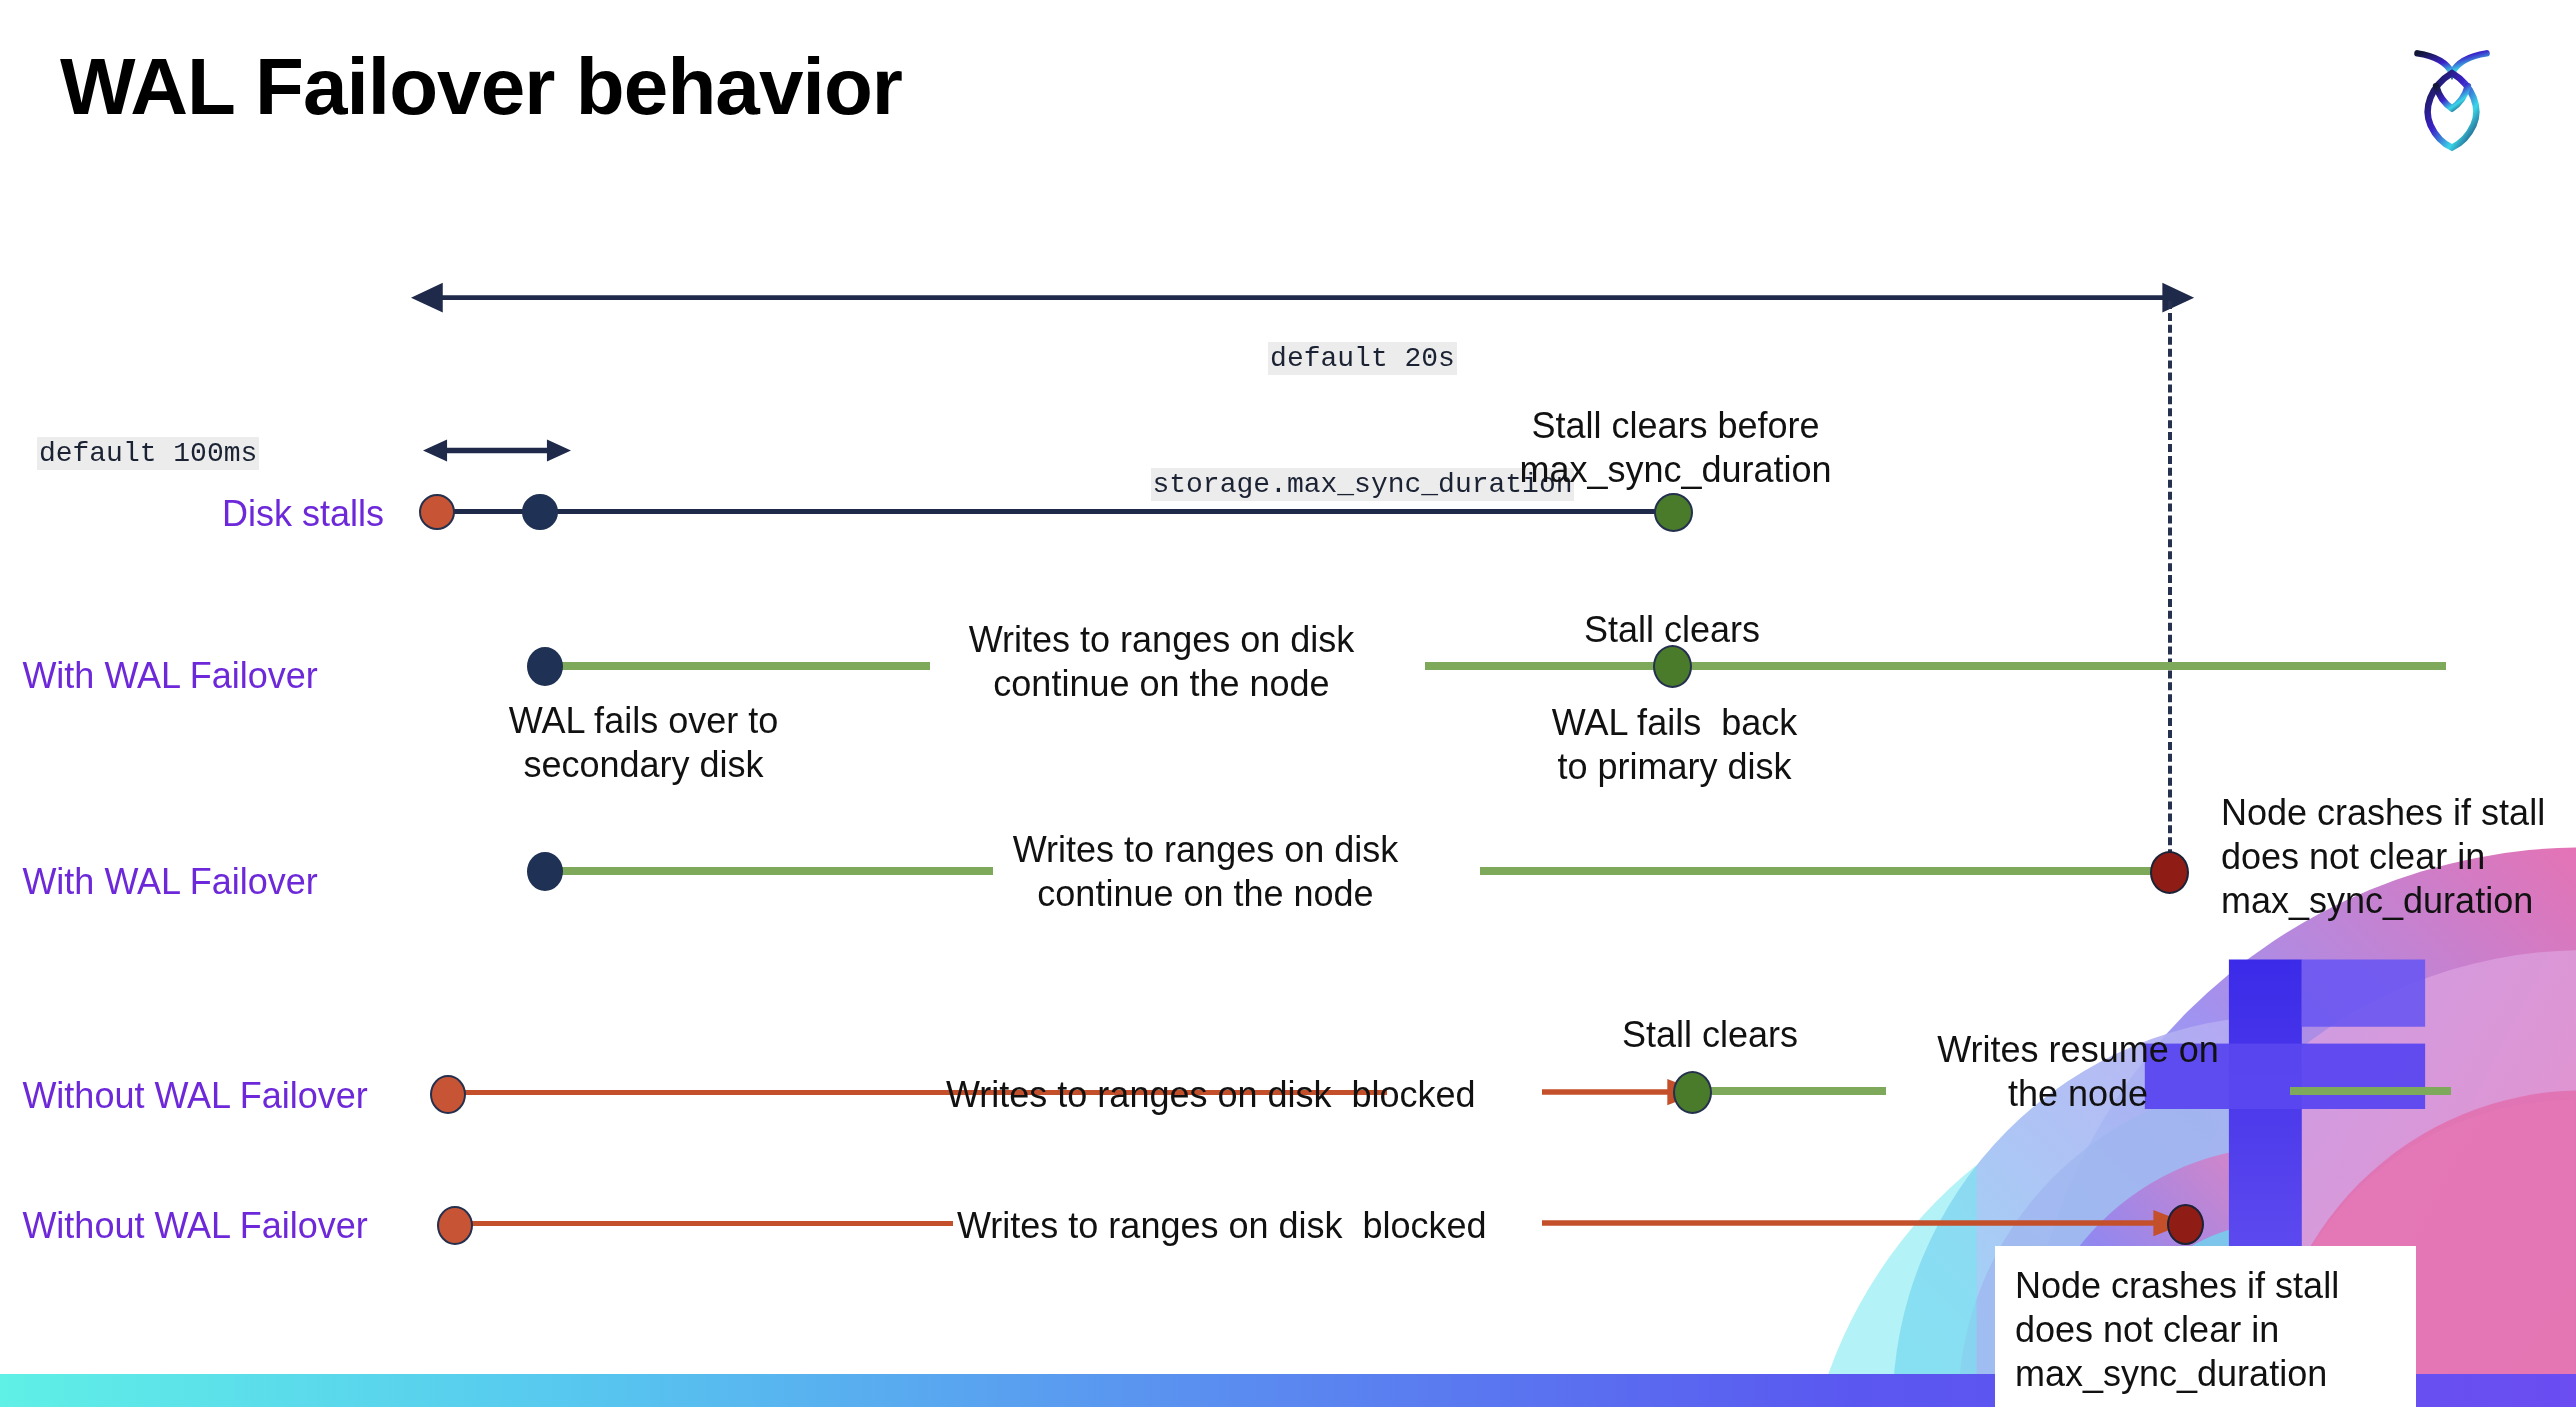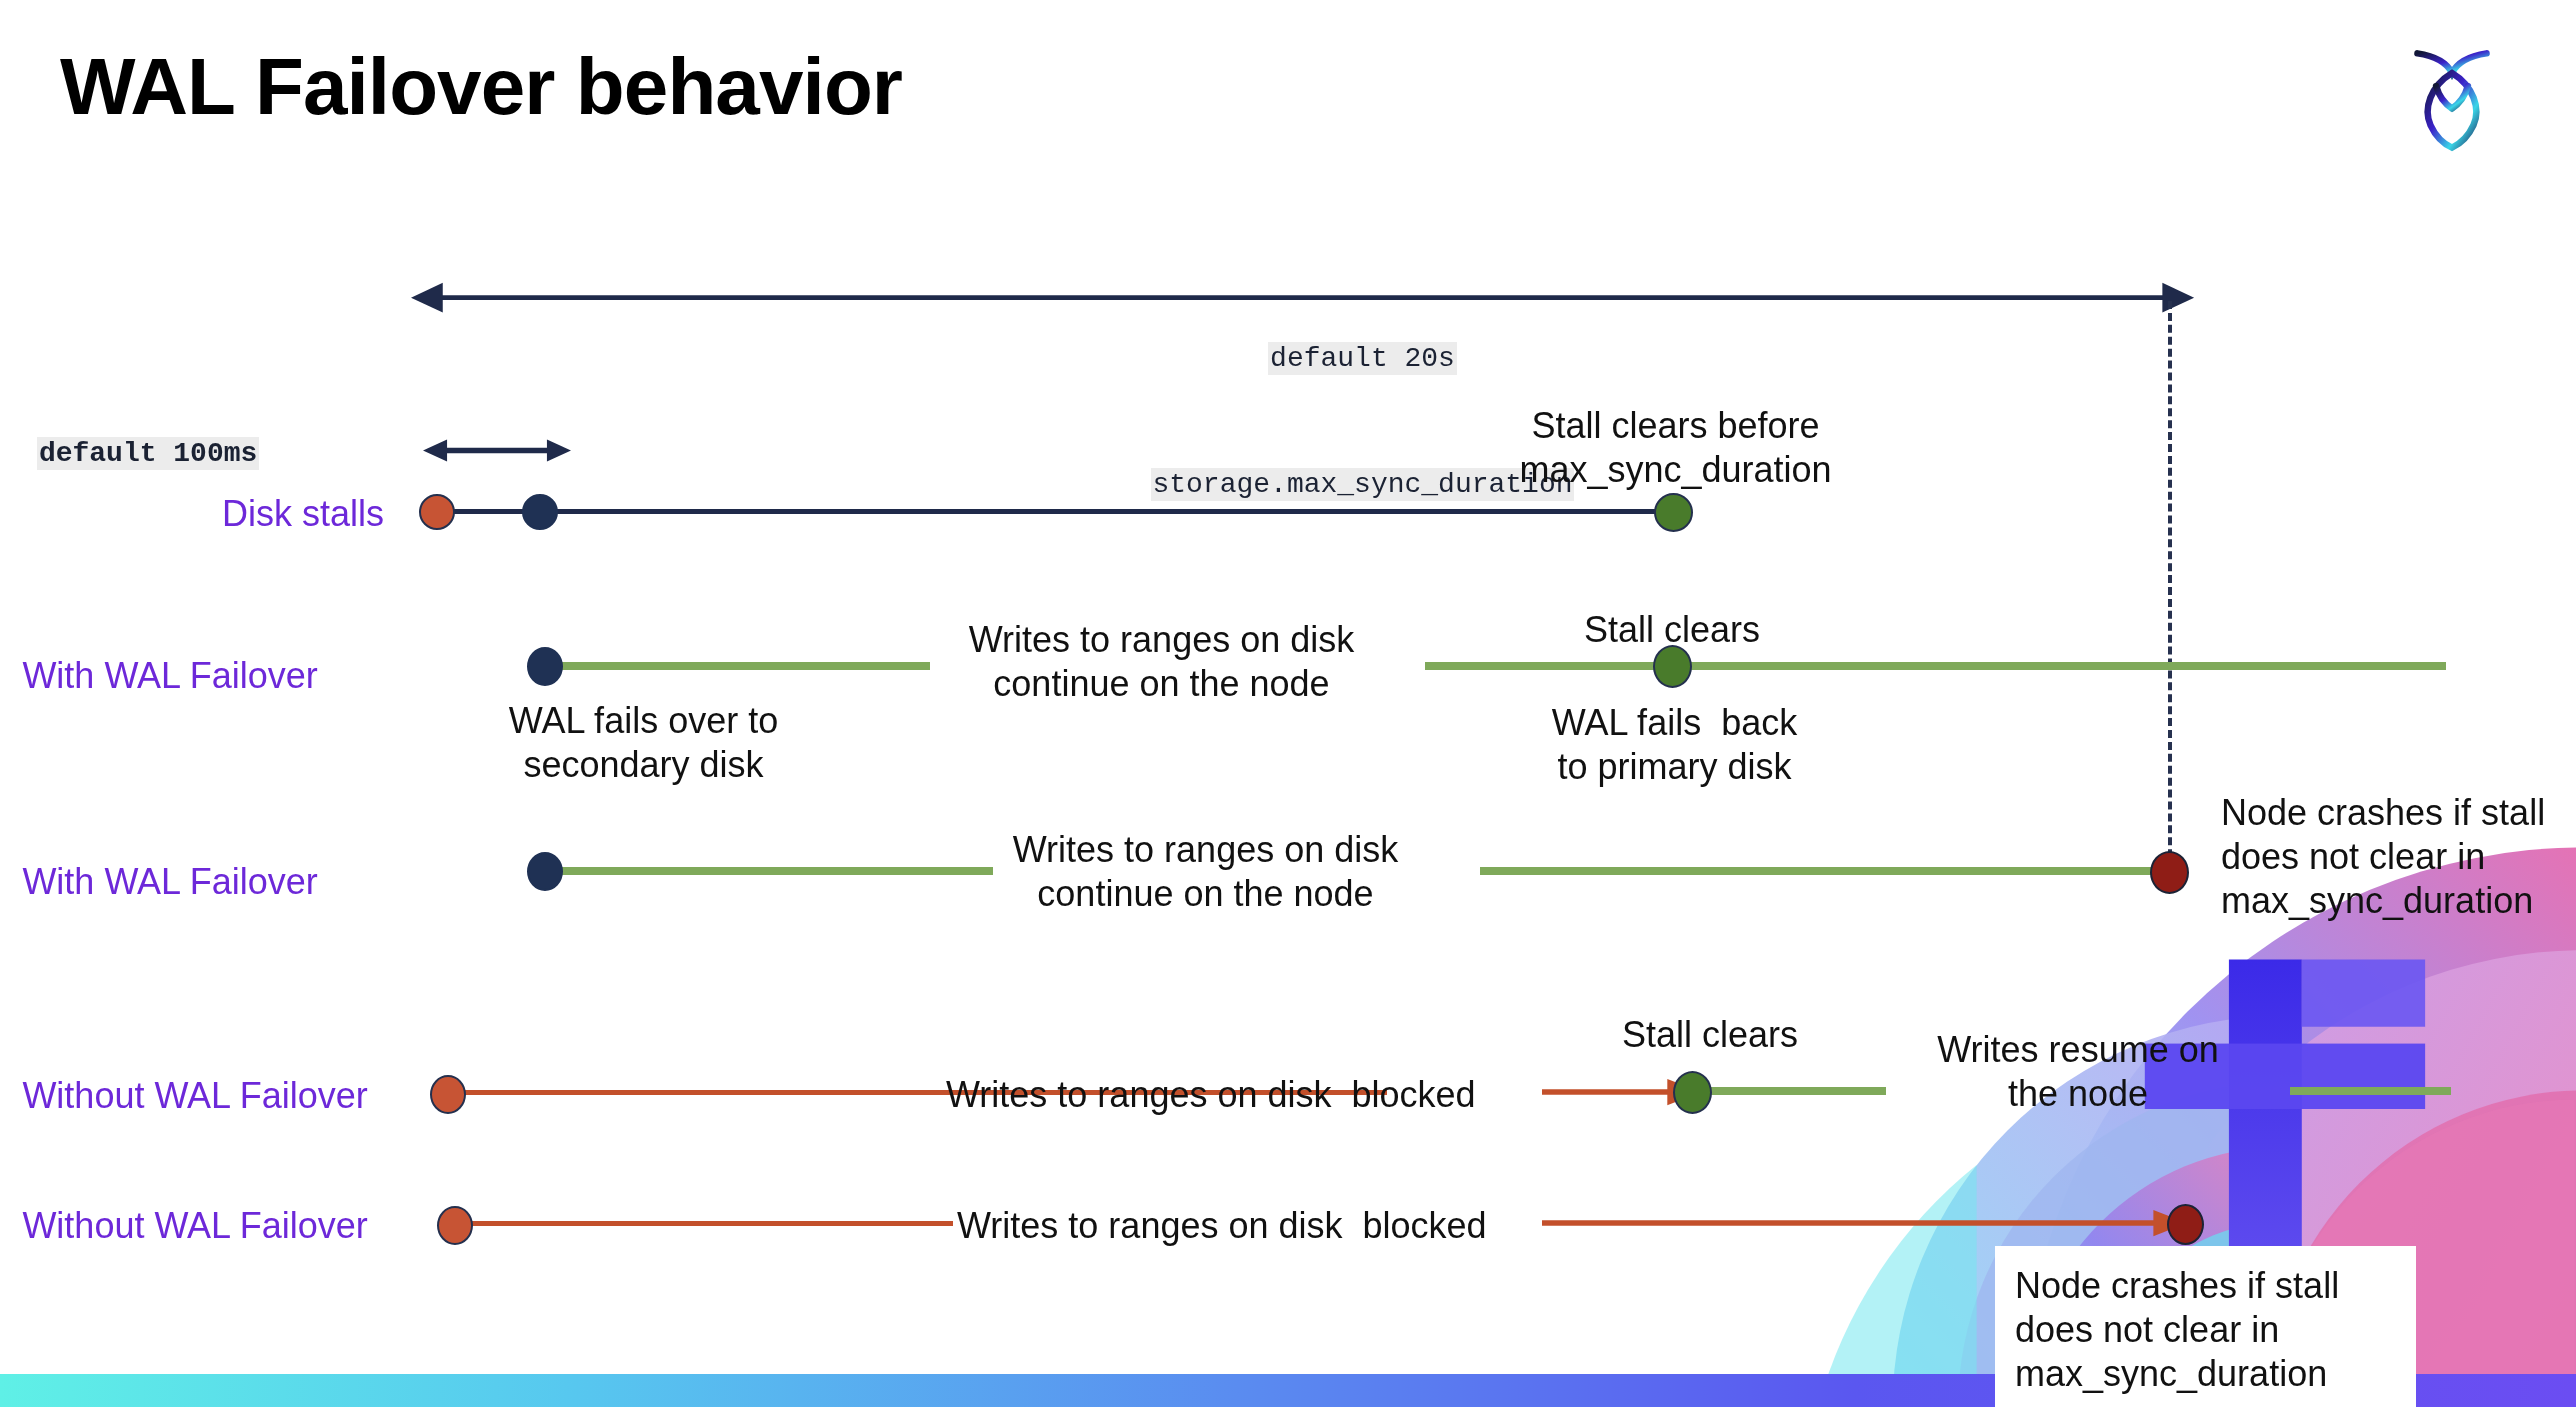--- a/index.html
+++ b/index.html
@@ -136,21 +136,21 @@
     </svg>
   </div>
 
   <div class="dashed" style="left:2168px;top:301px;height:580px;"></div>
 
   <div class="code c" style="left:1143px;top:254px;width:439px;text-align:center;">
     <div><span>default 20s</span></div>
     <div><span>storage.max_sync_duration</span></div>
   </div>
 
-  <div class="code" style="left:37px;top:349px;font-weight:bold;">
+  <div class="code" style="left:37px;top:349px;">
     <div><span>default 100ms</span></div>
   </div>
 
   <div>
     <svg style="position:absolute;left:422px;top:432px;" width="150" height="37" xmlns="http://www.w3.org/2000/svg" viewBox="0 0 160 40">
       <line x1="18" y1="20" x2="142" y2="20" stroke="#1f2a4a" stroke-width="6"></line>
       <polygon points="0,20 26,8 26,32" fill="#1f2a4a"></polygon>
       <polygon points="160,20 134,8 134,32" fill="#1f2a4a"></polygon>
     </svg>
   </div>

